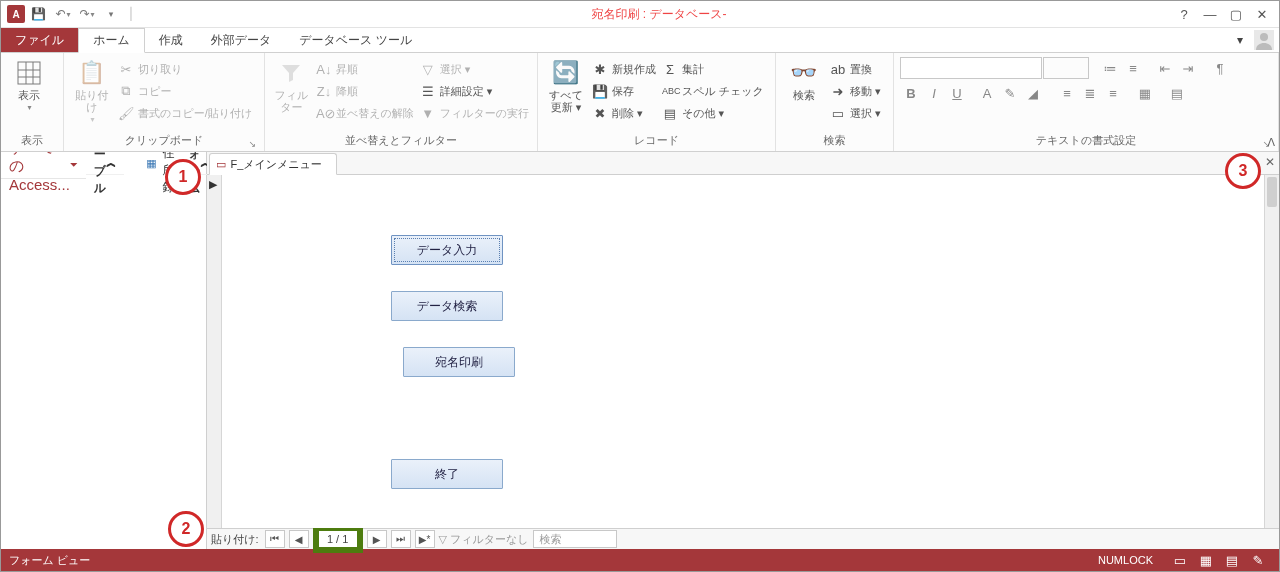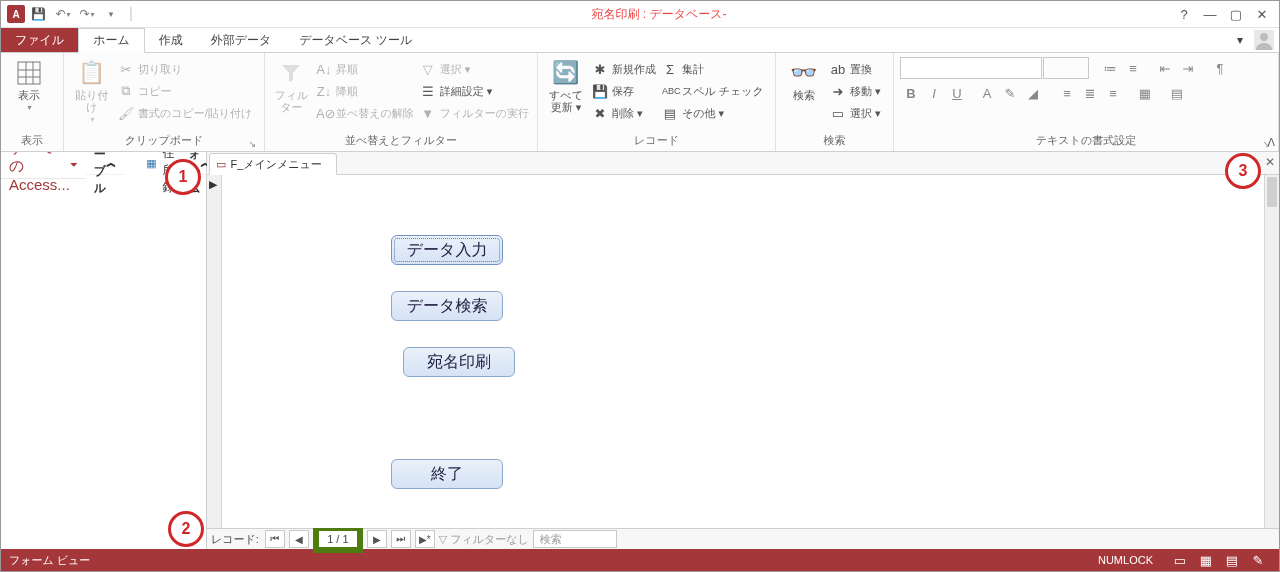--- a/index.html
+++ b/index.html
@@ -41,21 +41,21 @@
 .main{flex:1;display:flex;flex-direction:column;min-width:0;position:relative}
 .doctabs{height:22px;display:flex;align-items:flex-end;border-bottom:1px solid #cfcfcf;padding-left:2px;background:#f7f7f7;position:relative}
 .doctab{height:20px;border:1px solid #cfcfcf;border-bottom:1px solid #fff;background:#fff;border-radius:3px 3px 0 0;padding:0 14px 0 6px;display:flex;align-items:center;gap:4px;font-size:11px;color:#333;margin-bottom:-1px}
 .doctabs .close{position:absolute;right:4px;top:3px;font-size:12px;color:#666}
 .formview{flex:1;position:relative;background:#fff;overflow:hidden}
 .recordsel{position:absolute;left:0;top:0;bottom:0;width:14px;background:#f0f0f0;border-right:1px solid #d6d6d6}
 .recordsel .mark{position:absolute;left:2px;top:3px;font-size:11px;color:#333}
 .vscroll{position:absolute;right:0;top:0;bottom:0;width:14px;background:#f0f0f0;border-left:1px solid #d6d6d6}
 .vscroll .thumb{position:absolute;left:2px;right:2px;top:2px;height:30px;background:#cfcfcf;border-radius:2px}
 .formbody{position:absolute;left:14px;right:14px;top:0;bottom:0}
-.menu-btn{position:absolute;width:110px;height:28px;border:1px solid #8aa9cc;border-radius:6px;background:linear-gradient(#eaf1fa,#d5e3f4);display:flex;align-items:center;justify-content:center;font-size:16px;color:#224}
+.menu-btn{position:absolute;width:110px;height:28px;border:1px solid #8aa9cc;border-radius:1px;background:linear-gradient(#eaf1fa,#d5e3f4);display:flex;align-items:center;justify-content:center;font-size:12px;color:#224}
 .menu-btn.focus{outline:1px dotted #5a7fb0;outline-offset:-4px;border-color:#6f93c2}
 .recnav{height:20px;border-top:1px solid #cfcfcf;background:#f7f7f7;display:flex;align-items:center;gap:4px;padding:0 4px;font-size:11px;color:#444}
 .recnav .lbl{margin-right:2px}
 .recnav .nbtn{width:18px;height:16px;border:1px solid #c8c8c8;background:#fff;display:flex;align-items:center;justify-content:center;font-size:10px;color:#555}
 .recnav .pos{width:38px;height:16px;border:6px solid #4d7c0f;background:#fff;text-align:center;line-height:16px}
 .recnav .nof{color:#999;display:flex;align-items:center;gap:3px}
 .recnav .srch{height:16px;border:1px solid #c8c8c8;background:#fff;padding:0 6px;line-height:16px;color:#999;width:70px}
 .status{height:22px;background:#a4373a;color:#fff;display:flex;align-items:center;padding:0 8px;font-size:11px}
 .status .spacer{flex:1}
 .status .sbtn{width:26px;height:18px;display:flex;align-items:center;justify-content:center;font-size:13px}
@@ -333,21 +333,21 @@
             <div class="thumb"></div>
           </div>
         <div class="formbody">
           <div class="menu-btn focus" style="left:170px;top:60px">データ入力</div>
           <div class="menu-btn" style="left:170px;top:116px">データ検索</div>
           <div class="menu-btn" style="left:182px;top:172px">宛名印刷</div>
           <div class="menu-btn" style="left:170px;top:284px">終了</div>
         </div>
       </div>
       <div class="recnav">
-        <span class="lbl">レコード:</span>
+        <span class="lbl">貼り付け:</span>
         <div class="nbtn">⏮</div>
         <div class="nbtn">◀</div>
         <div class="pos">1 / 1</div>
         <div class="nbtn">▶</div>
         <div class="nbtn">⏭</div>
         <div class="nbtn">▶*</div>
         <div class="nof">
             <span>▽</span>
             <span>フィルターなし</span>
           </div>

